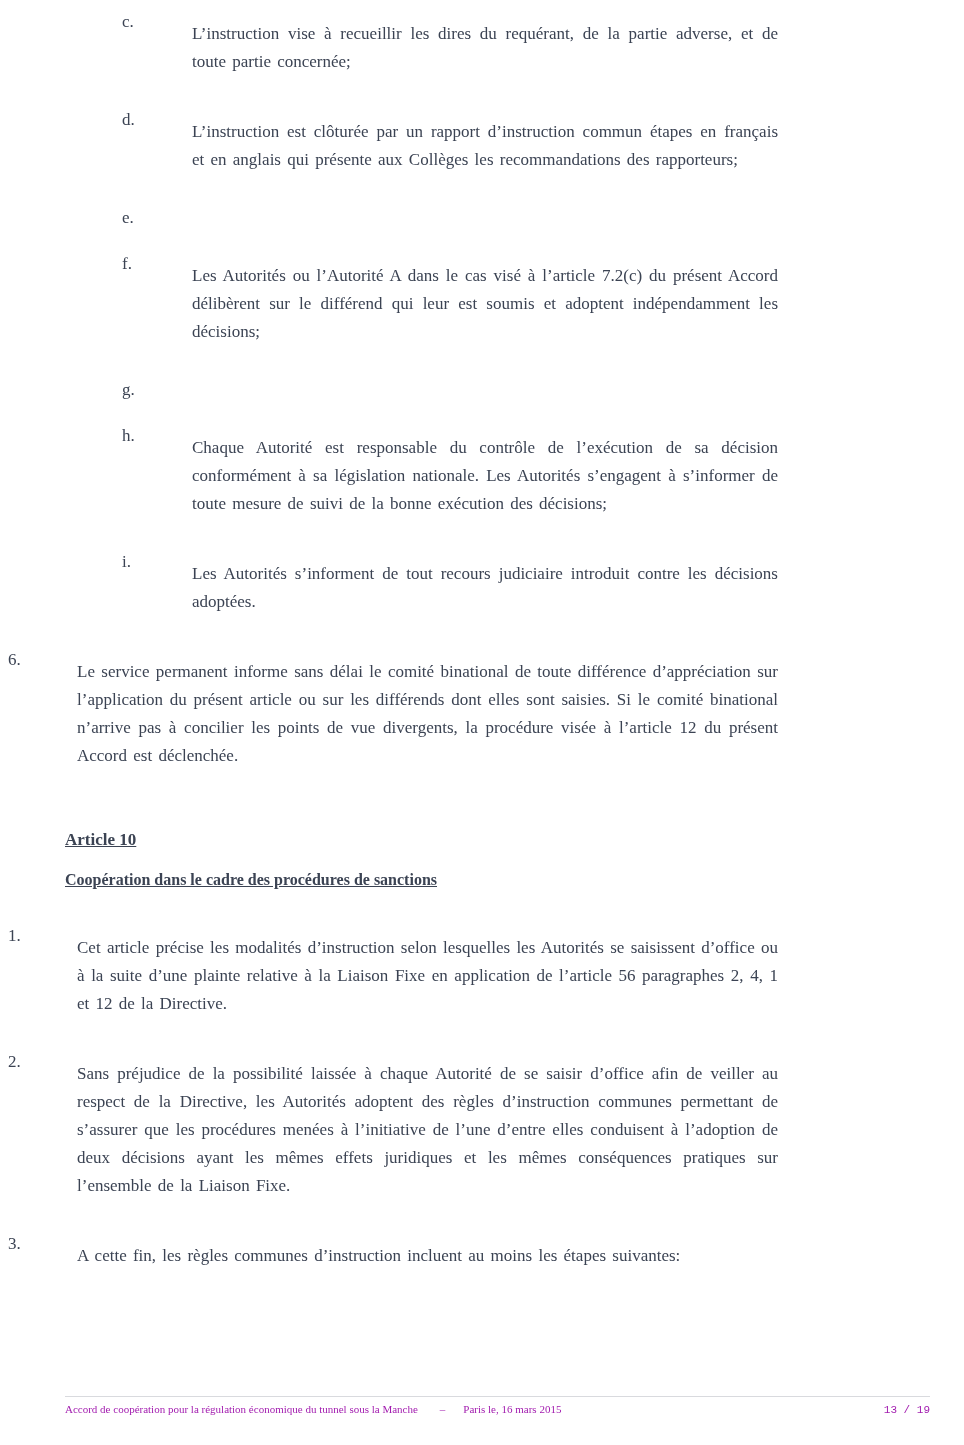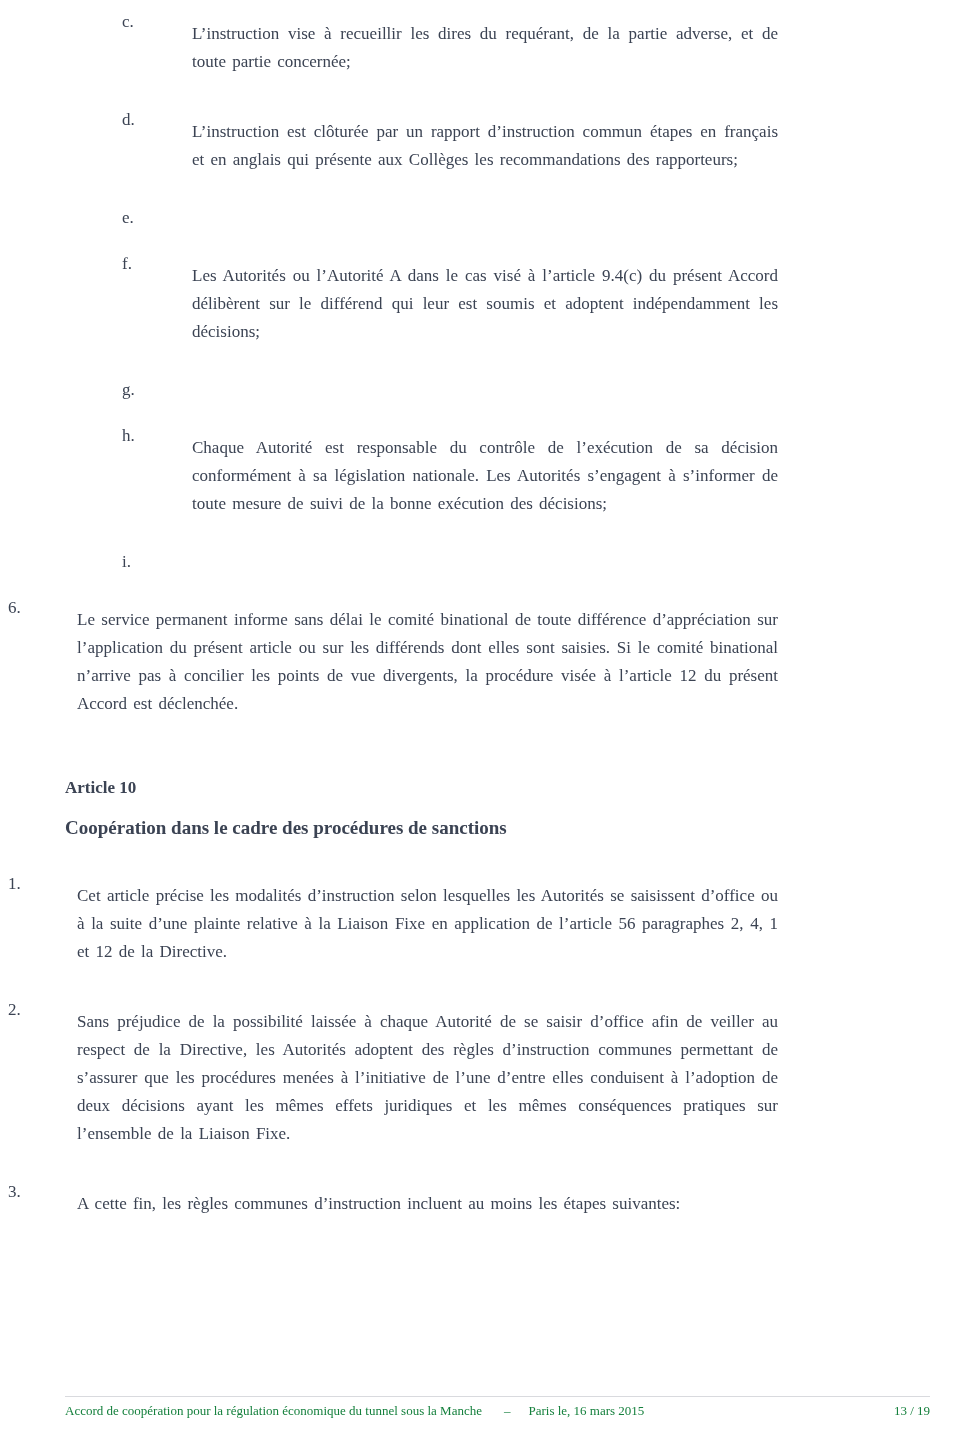--- a/index.html
+++ b/index.html
@@ -35,80 +35,82 @@
     margin-left: 114px;
     width: 58px;
     flex: none;
   }
   .numbered .label {
     width: 57px;
     flex: none;
   }
   .article-block {
     margin: 44px 0 0 57px;
+    text-decoration: underline;
   }
   .article-title {
     font-size: 17px;
     line-height: 28px;
     font-weight: bold;
     margin: 0 0 12px 0;
   }
   .article-subtitle {
-    font-size: 19px;
+    font-size: 16px;
     line-height: 28px;
     font-weight: bold;
     margin: 0 0 28px 0;
   }
   .footer {
     position: absolute;
     left: 65px;
     right: 34px;
     top: 1396px;
     border-top: 1px solid #d9dade;
     padding-top: 6px;
     display: flex;
     justify-content: space-between;
     align-items: baseline;
-    font-size: 13px;
-    color: #15803d;
+    font-size: 11px;
+    color: #a21caf;
   }
   .footer-left { display: flex; align-items: baseline; }
   .footer-title { margin-right: 22px; }
   .footer-sep { margin-right: 18px; }
-  .footer-page { margin-left: 20px; white-space: nowrap; }
+  .footer-page { margin-left: 20px; white-space: nowrap; font-family: Liberation Mono, monospace; }
 </style>
 </head>
 <body>
 
 <div class="content">
 
   <div class="item lettered">
     <span class="label">c.</span>
     <p class="text">L’instruction vise à recueillir les dires du requérant, de la partie adverse, et de toute partie concernée;</p>
   </div>
   <div class="item lettered">
     <span class="label">d.</span>
     <p class="text">L’instruction est clôturée par un rapport d’instruction commun étapes en français et en anglais qui présente aux Collèges les recommandations des rapporteurs;</p>
   </div>
   <div class="item lettered">
     <span class="label">e.</span>
   </div>
   <div class="item lettered">
     <span class="label">f.</span>
-    <p class="text">Les Autorités ou l’Autorité A dans le cas visé à l’article 9.4(c) du présent Accord délibèrent sur le différend qui leur est soumis et adoptent indépendamment les décisions;</p>
+    <p class="text">Les Autorités ou l’Autorité A dans le cas visé à l’article 7.2(c) du présent Accord délibèrent sur le différend qui leur est soumis et adoptent indépendamment les décisions;</p>
   </div>
   <div class="item lettered">
     <span class="label">g.</span>
   </div>
   <div class="item lettered">
     <span class="label">h.</span>
     <p class="text">Chaque Autorité est responsable du contrôle de l’exécution de sa décision conformément à sa législation nationale. Les Autorités s’engagent à s’informer de toute mesure de suivi de la bonne exécution des décisions;</p>
   </div>
   <div class="item lettered">
     <span class="label">i.</span>
+    <p class="text">Les Autorités s’informent de tout recours judiciaire introduit contre les décisions adoptées.</p>
   </div>
 
   <div class="item numbered">
     <span class="label">6.</span>
     <p class="text">Le service permanent informe sans délai le comité binational de toute différence d’appréciation sur l’application du présent article ou sur les différends dont elles sont saisies. Si le comité binational n’arrive pas à concilier les points de vue divergents, la procédure visée à l’article 12 du présent Accord est déclenchée.</p>
   </div>
 
   <div class="article-block">
     <h2 class="article-title">Article 10</h2>
     <h3 class="article-subtitle">Coopération dans le cadre des procédures de sanctions</h3>

